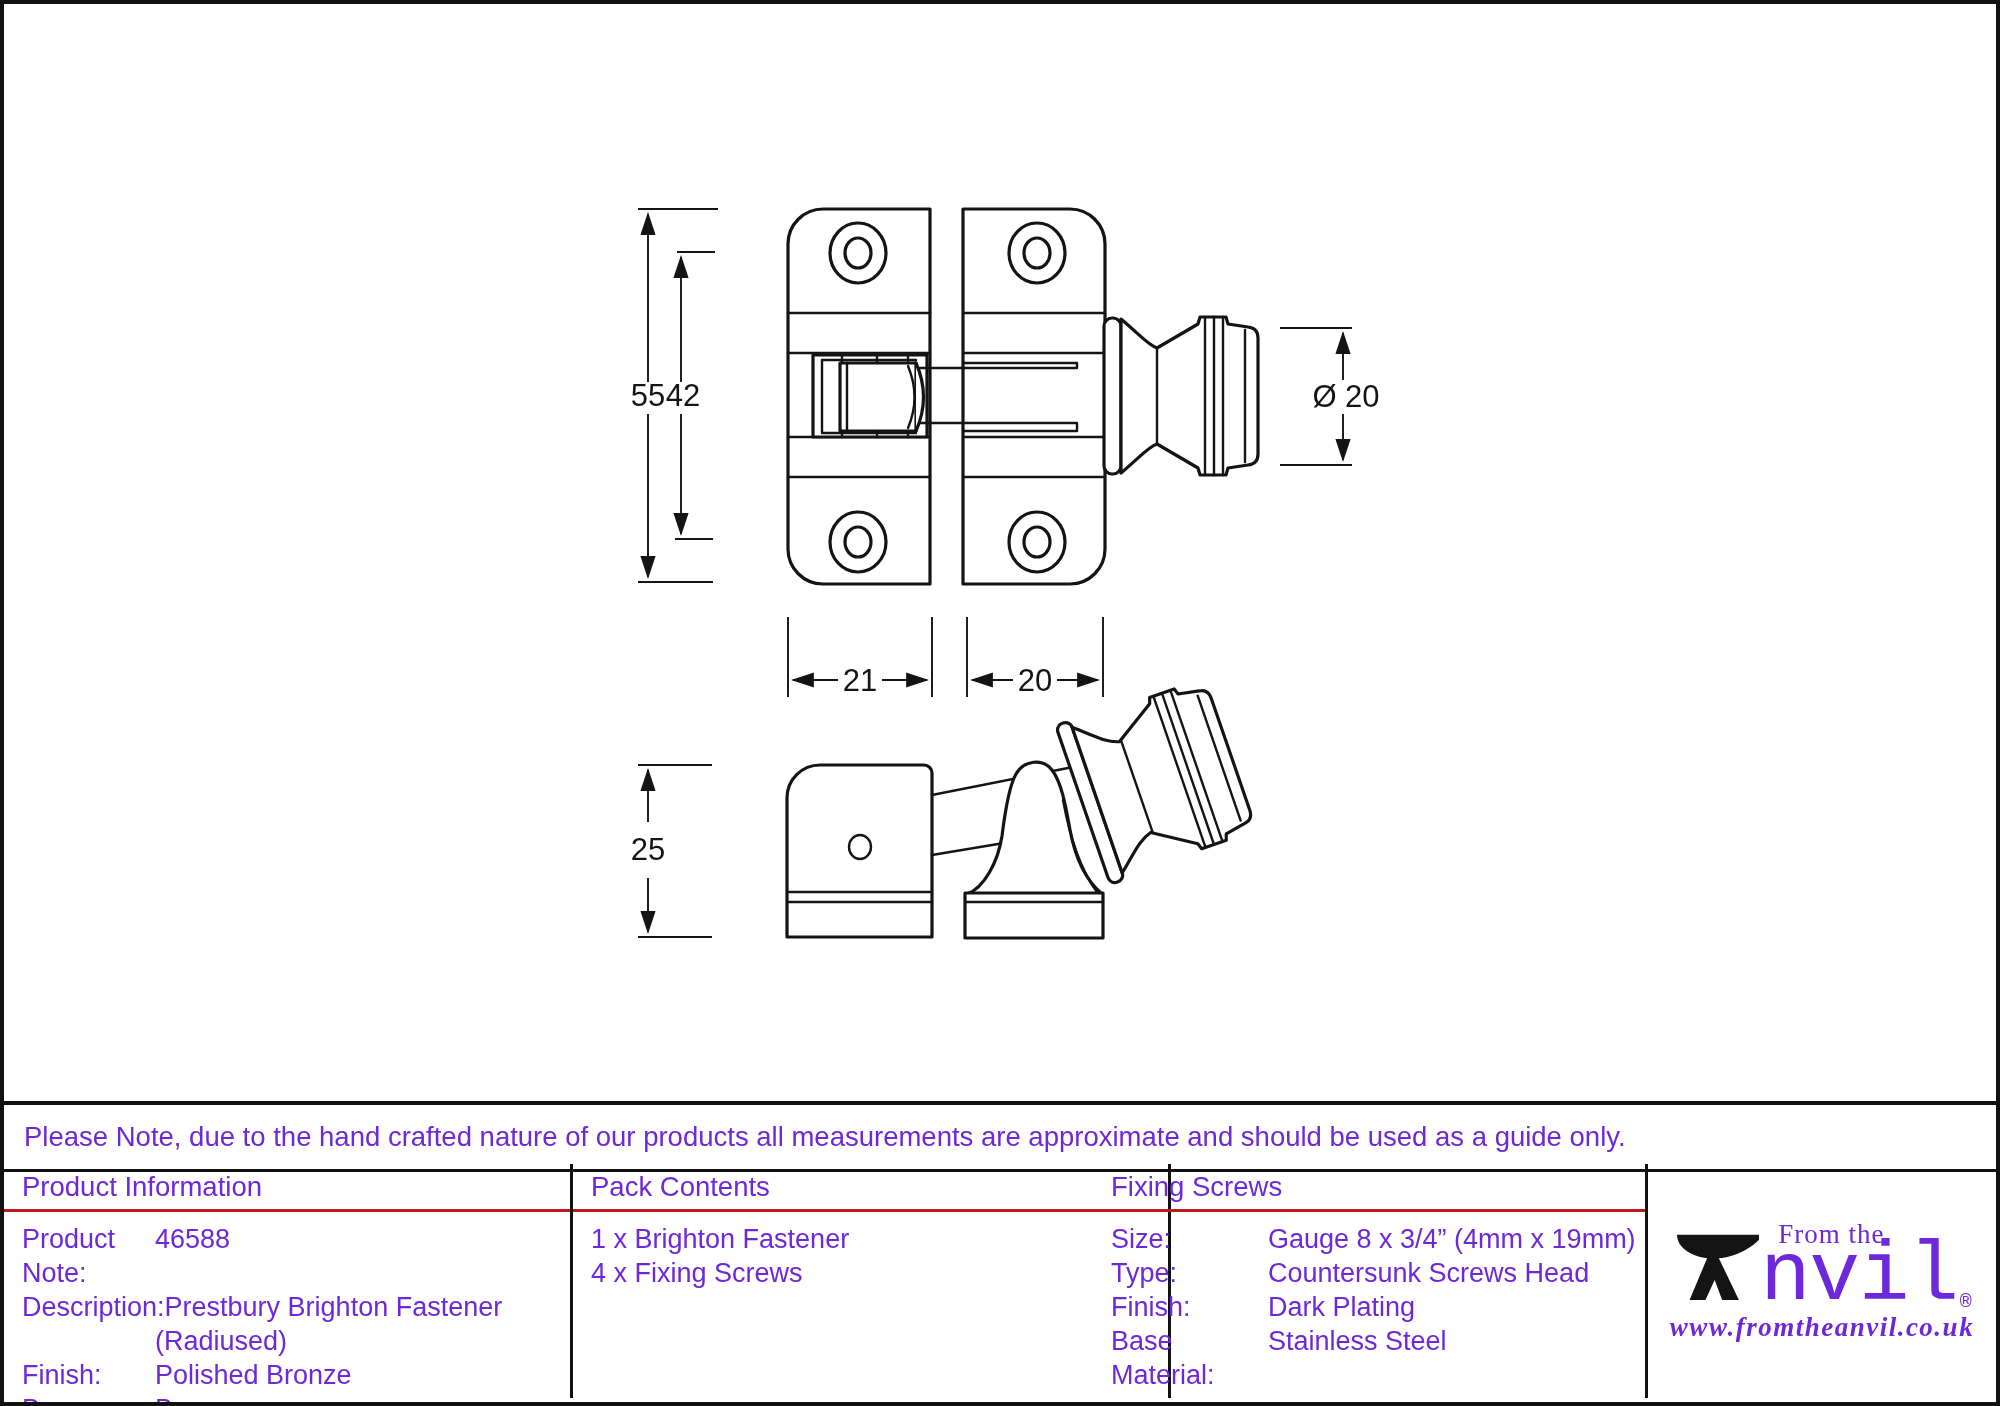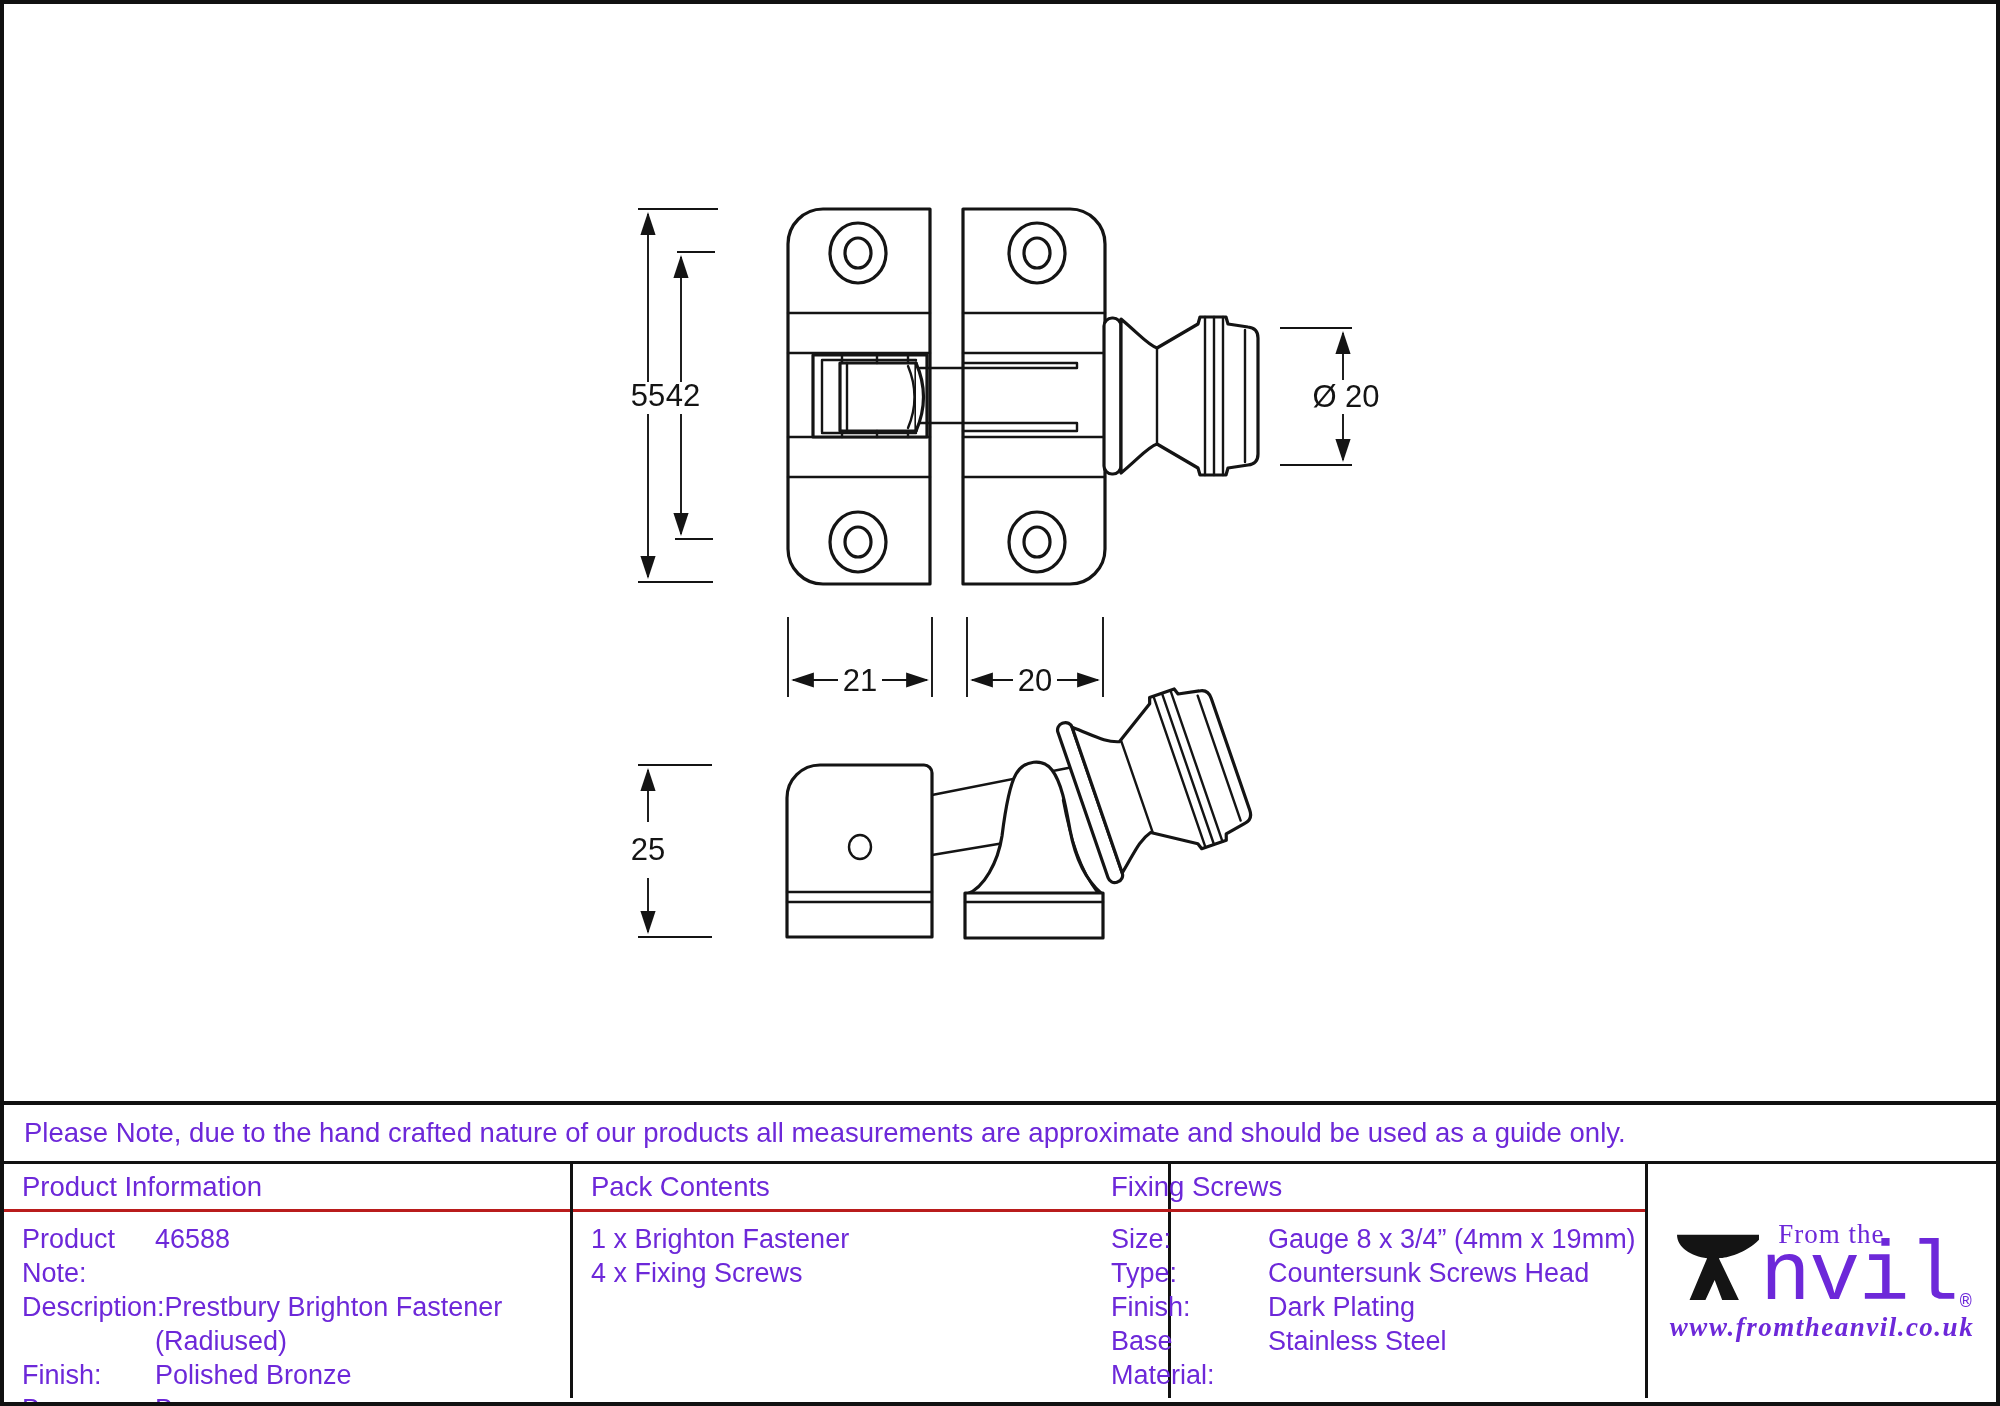--- a/index.html
+++ b/index.html
@@ -5,21 +5,21 @@
   html,body{margin:0;padding:0;background:#888;}
   .stage{position:relative;width:2000px;height:1406px;background:#fff;overflow:hidden;
          font-family:"Liberation Sans",sans-serif;color:#6d28d9;}
   .page-border{position:absolute;inset:0;border:4px solid #111;pointer-events:none;box-sizing:border-box;}
   svg.drawing{position:absolute;left:0;top:0;}
   svg .part{fill:#fff;stroke:#141414;stroke-width:3.2;stroke-linejoin:round;stroke-linecap:round;}
   svg .thin{fill:none;stroke:#141414;stroke-width:2.4;stroke-linecap:round;}
   svg .dim{fill:none;stroke:#141414;stroke-width:1.9;}
   svg .dimtext{font-family:"Liberation Sans",sans-serif;font-size:31px;fill:#141414;text-anchor:middle;}
   
-  .note-bar{position:absolute;left:4px;right:4px;top:1101px;height:63px;box-sizing:border-box;
+  .note-bar{position:absolute;left:4px;right:4px;top:1101px;height:71px;box-sizing:border-box;
             border-top:4px solid #111;border-bottom:3px solid #111;display:flex;align-items:center;
             padding-left:20px;font-size:27.5px;}
   
   .info-table{position:absolute;left:4px;right:4px;top:1164px;height:234px;}
   .col{position:absolute;top:0;height:234px;box-sizing:border-box;border-right:3px solid #111;}
   .col:last-child{border-right:none;}
   .col-header{height:48px;box-sizing:border-box;border-bottom:3px solid #b91c1c;display:flex;
               align-items:center;padding-left:18px;font-size:27.5px;}
   .col-body{padding:10px 0 0 18px;font-size:27px;line-height:34px;}
   .kv{display:flex;}

